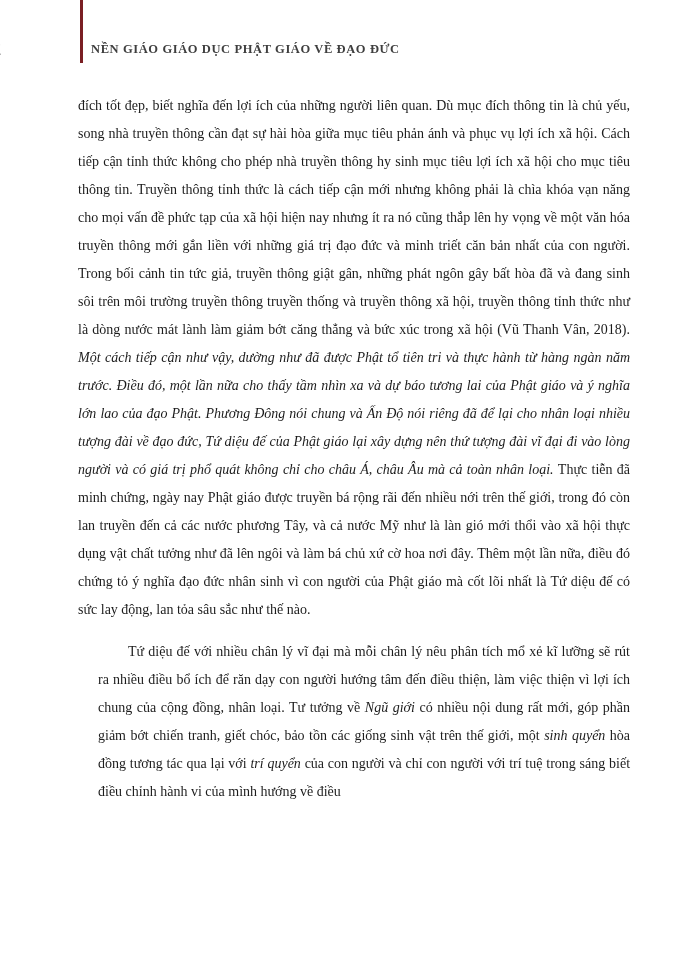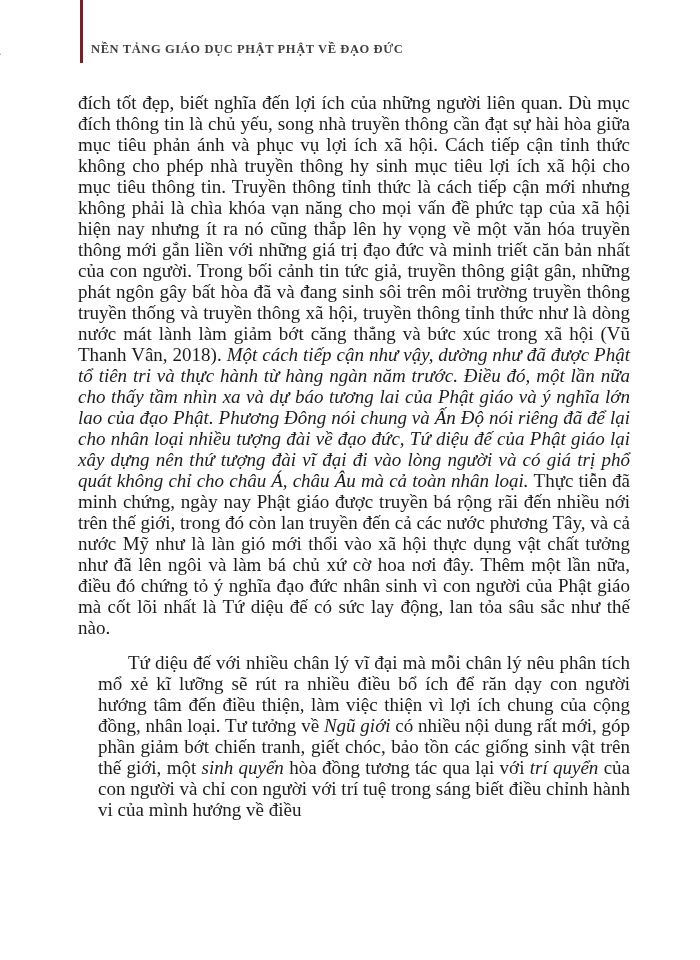--- a/index.html
+++ b/index.html
@@ -48,22 +48,22 @@
     letter-spacing: 0.6px;
     color: #3f3f3f;
     white-space: nowrap;
   }
   
   .body-text {
     position: absolute;
     left: 78px;
     top: 92px;
     width: 552px;
-    font-size: 19px;
-    line-height: 21px;
+    font-size: 14px;
+    line-height: 28px;
     color: #1c1c1c;
     text-align: justify;
     text-justify: inter-word;
   }
   .body-text p {
     margin: 0;
     padding: 0;
   }
   .body-text p.indented {
     margin-top: 14px;
@@ -75,21 +75,21 @@
   }
 </style>
 </head>
 <body>
 
 <div class="page">
 
   <div class="running-header">
     <span class="page-number">72</span>
     <div class="header-divider" style="background: rgb(122, 31, 35);"></div>
-    <span class="chapter-title">NỀN TẢNG GIÁO DỤC PHẬT PHẬT VỀ ĐẠO ĐỨC</span>
+    <span class="chapter-title">NỀN GIÁO GIÁO DỤC PHẬT GIÁO VỀ ĐẠO ĐỨC</span>
   </div>
 
   <div class="body-text" style="color: rgb(28, 28, 28);">
       <p><span>đích tốt đẹp, biết nghĩa đến lợi ích của những người liên quan. Dù mục đích thông tin là chủ yếu, song nhà truyền thông cần đạt sự hài hòa giữa mục tiêu phản ánh và phục vụ lợi ích xã hội. Cách tiếp cận tỉnh thức không cho phép nhà truyền thông hy sinh mục tiêu lợi ích xã hội cho mục tiêu thông tin. Truyền thông tỉnh thức là cách tiếp cận mới nhưng không phải là chìa khóa vạn năng cho mọi vấn đề phức tạp của xã hội hiện nay nhưng ít ra nó cũng thắp lên hy vọng về một văn hóa truyền thông mới gắn liền với những giá trị đạo đức và minh triết căn bản nhất của con người. Trong bối cảnh tin tức giả, truyền thông giật gân, những phát ngôn gây bất hòa đã và đang sinh sôi trên môi trường truyền thông truyền thống và truyền thông xã hội, truyền thông tỉnh thức như là dòng nước mát lành làm giảm bớt căng thẳng và bức xúc trong xã hội (Vũ Thanh Vân, 2018). </span><em>Một cách tiếp cận như vậy, dường như đã được Phật tổ tiên tri và thực hành từ hàng ngàn năm trước. Điều đó, một lần nữa cho thấy tầm nhìn xa và dự báo tương lai của Phật giáo và ý nghĩa lớn lao của đạo Phật. Phương Đông nói chung và Ấn Độ nói riêng đã để lại cho nhân loại nhiều tượng đài về đạo đức, Tứ diệu đế của Phật giáo lại xây dựng nên thứ tượng đài vĩ đại đi vào lòng người và có giá trị phổ quát không chỉ cho châu Á, châu Âu mà cả toàn nhân loại. </em><span>Thực tiễn đã minh chứng, ngày nay Phật giáo được truyền bá rộng rãi đến nhiều nới trên thế giới, trong đó còn lan truyền đến cả các nước phương Tây, và cả nước Mỹ như là làn gió mới thổi vào xã hội thực dụng vật chất tưởng như đã lên ngôi và làm bá chủ xứ cờ hoa nơi đây. Thêm một lần nữa, điều đó chứng tỏ ý nghĩa đạo đức nhân sinh vì con người của Phật giáo mà cốt lõi nhất là Tứ diệu đế có sức lay động, lan tỏa sâu sắc như thế nào.</span></p>
       <p class="indented"><span>Tứ diệu đế với nhiều chân lý vĩ đại mà mỗi chân lý nêu phân tích mổ xẻ kĩ lưỡng sẽ rút ra nhiều điều bổ ích để răn dạy con người hướng tâm đến điều thiện, làm việc thiện vì lợi ích chung của cộng đồng, nhân loại. Tư tưởng về </span><em>Ngũ giới</em><span> có nhiều nội dung rất mới, góp phần giảm bớt chiến tranh, giết chóc, bảo tồn các giống sinh vật trên thế giới, một </span><em>sinh quyển</em><span> hòa đồng tương tác qua lại với </span><em>trí quyển</em><span> của con người và chỉ con người với trí tuệ trong sáng biết điều chỉnh hành vi của mình hướng về điều</span></p>
     </div>
 
 </div>
 
 </body></html>

